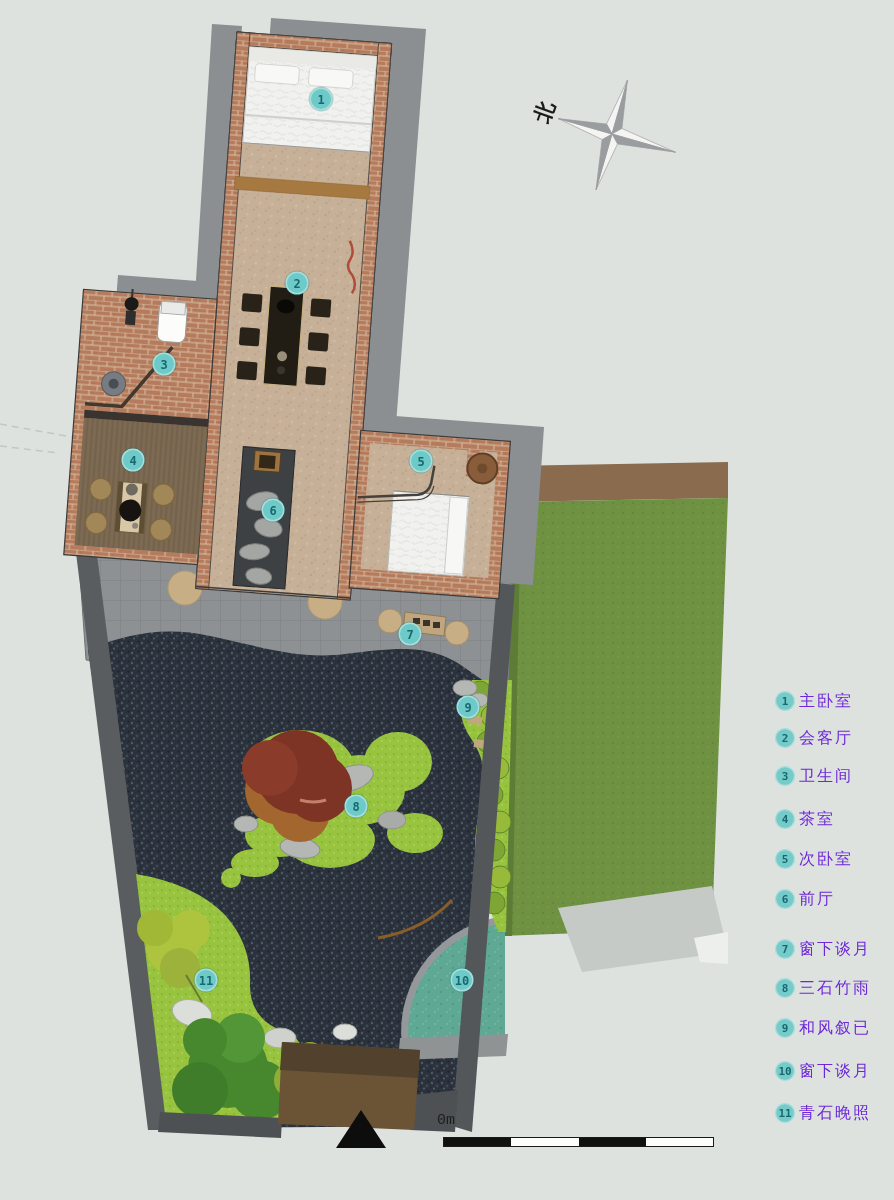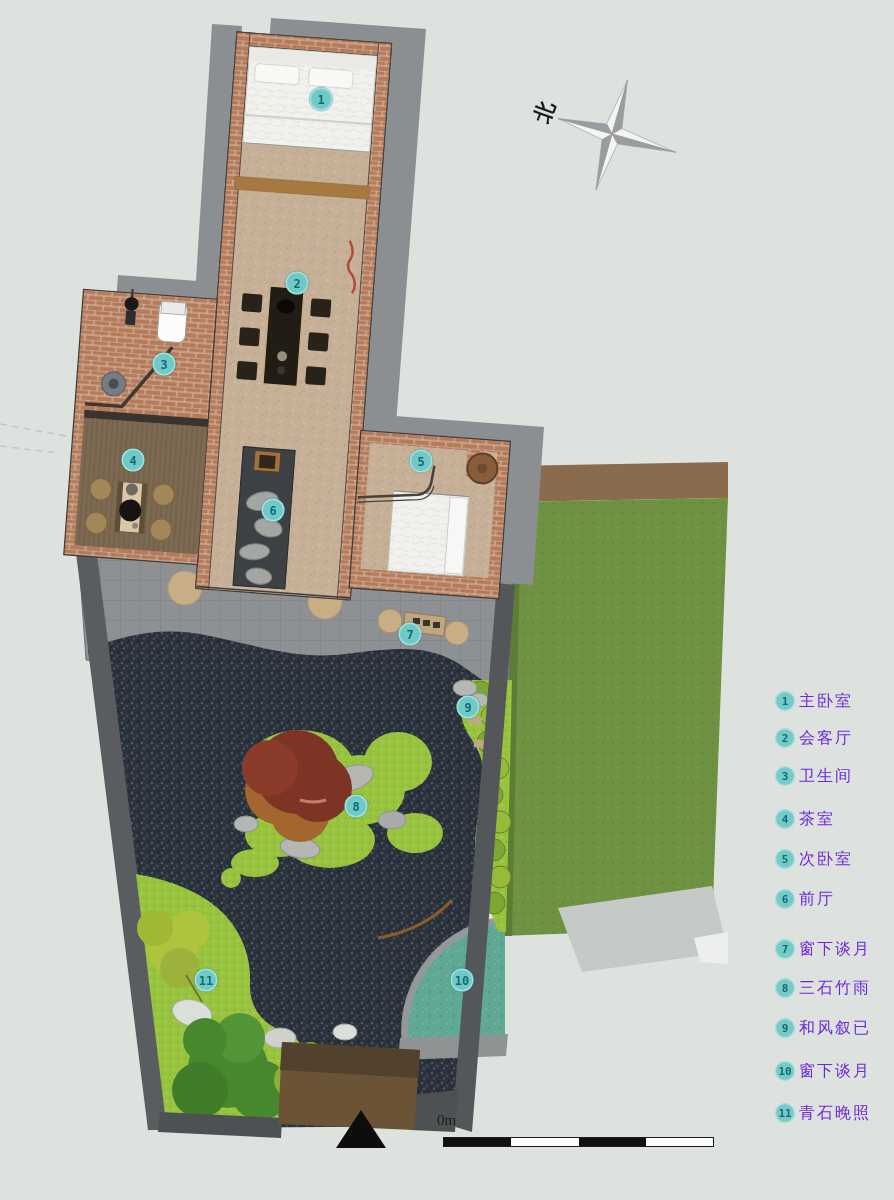--- a/index.html
+++ b/index.html
@@ -22,21 +22,21 @@
     font-size:16px;color:#6d28d9;letter-spacing:2px;white-space:nowrap;}
   
   .north-label{position:absolute;left:534px;top:98px;font-family:"DejaVu Serif","Liberation Serif",serif;
     font-size:21px;font-weight:bold;color:#1b1b1b;transform:rotate(-70deg);}
   
   .scalebar{position:absolute;left:443px;top:1137px;width:269px;height:8px;
     border:1px solid #1a1a1a;display:flex;background:#fff;}
   .scalebar span{height:100%;}
   .sb1,.sb3{width:25%;background:#101010;}
   .sb2,.sb4{width:25%;background:#fdfdfd;}
-  .scale-origin{position:absolute;left:437px;top:1112px;font-family:Liberation Serif, serif;
+  .scale-origin{position:absolute;left:437px;top:1112px;font-family:Liberation Mono, monospace;
     font-size:15px;color:#1d1d1d;}
 </style>
 </head>
 <body>
 
 <div class="canvas">
 
 <svg class="plan-svg" width="894" height="1200" viewBox="0 0 894 1200">
   <defs>
     <pattern id="brick" width="16" height="10" patternUnits="userSpaceOnUse">

